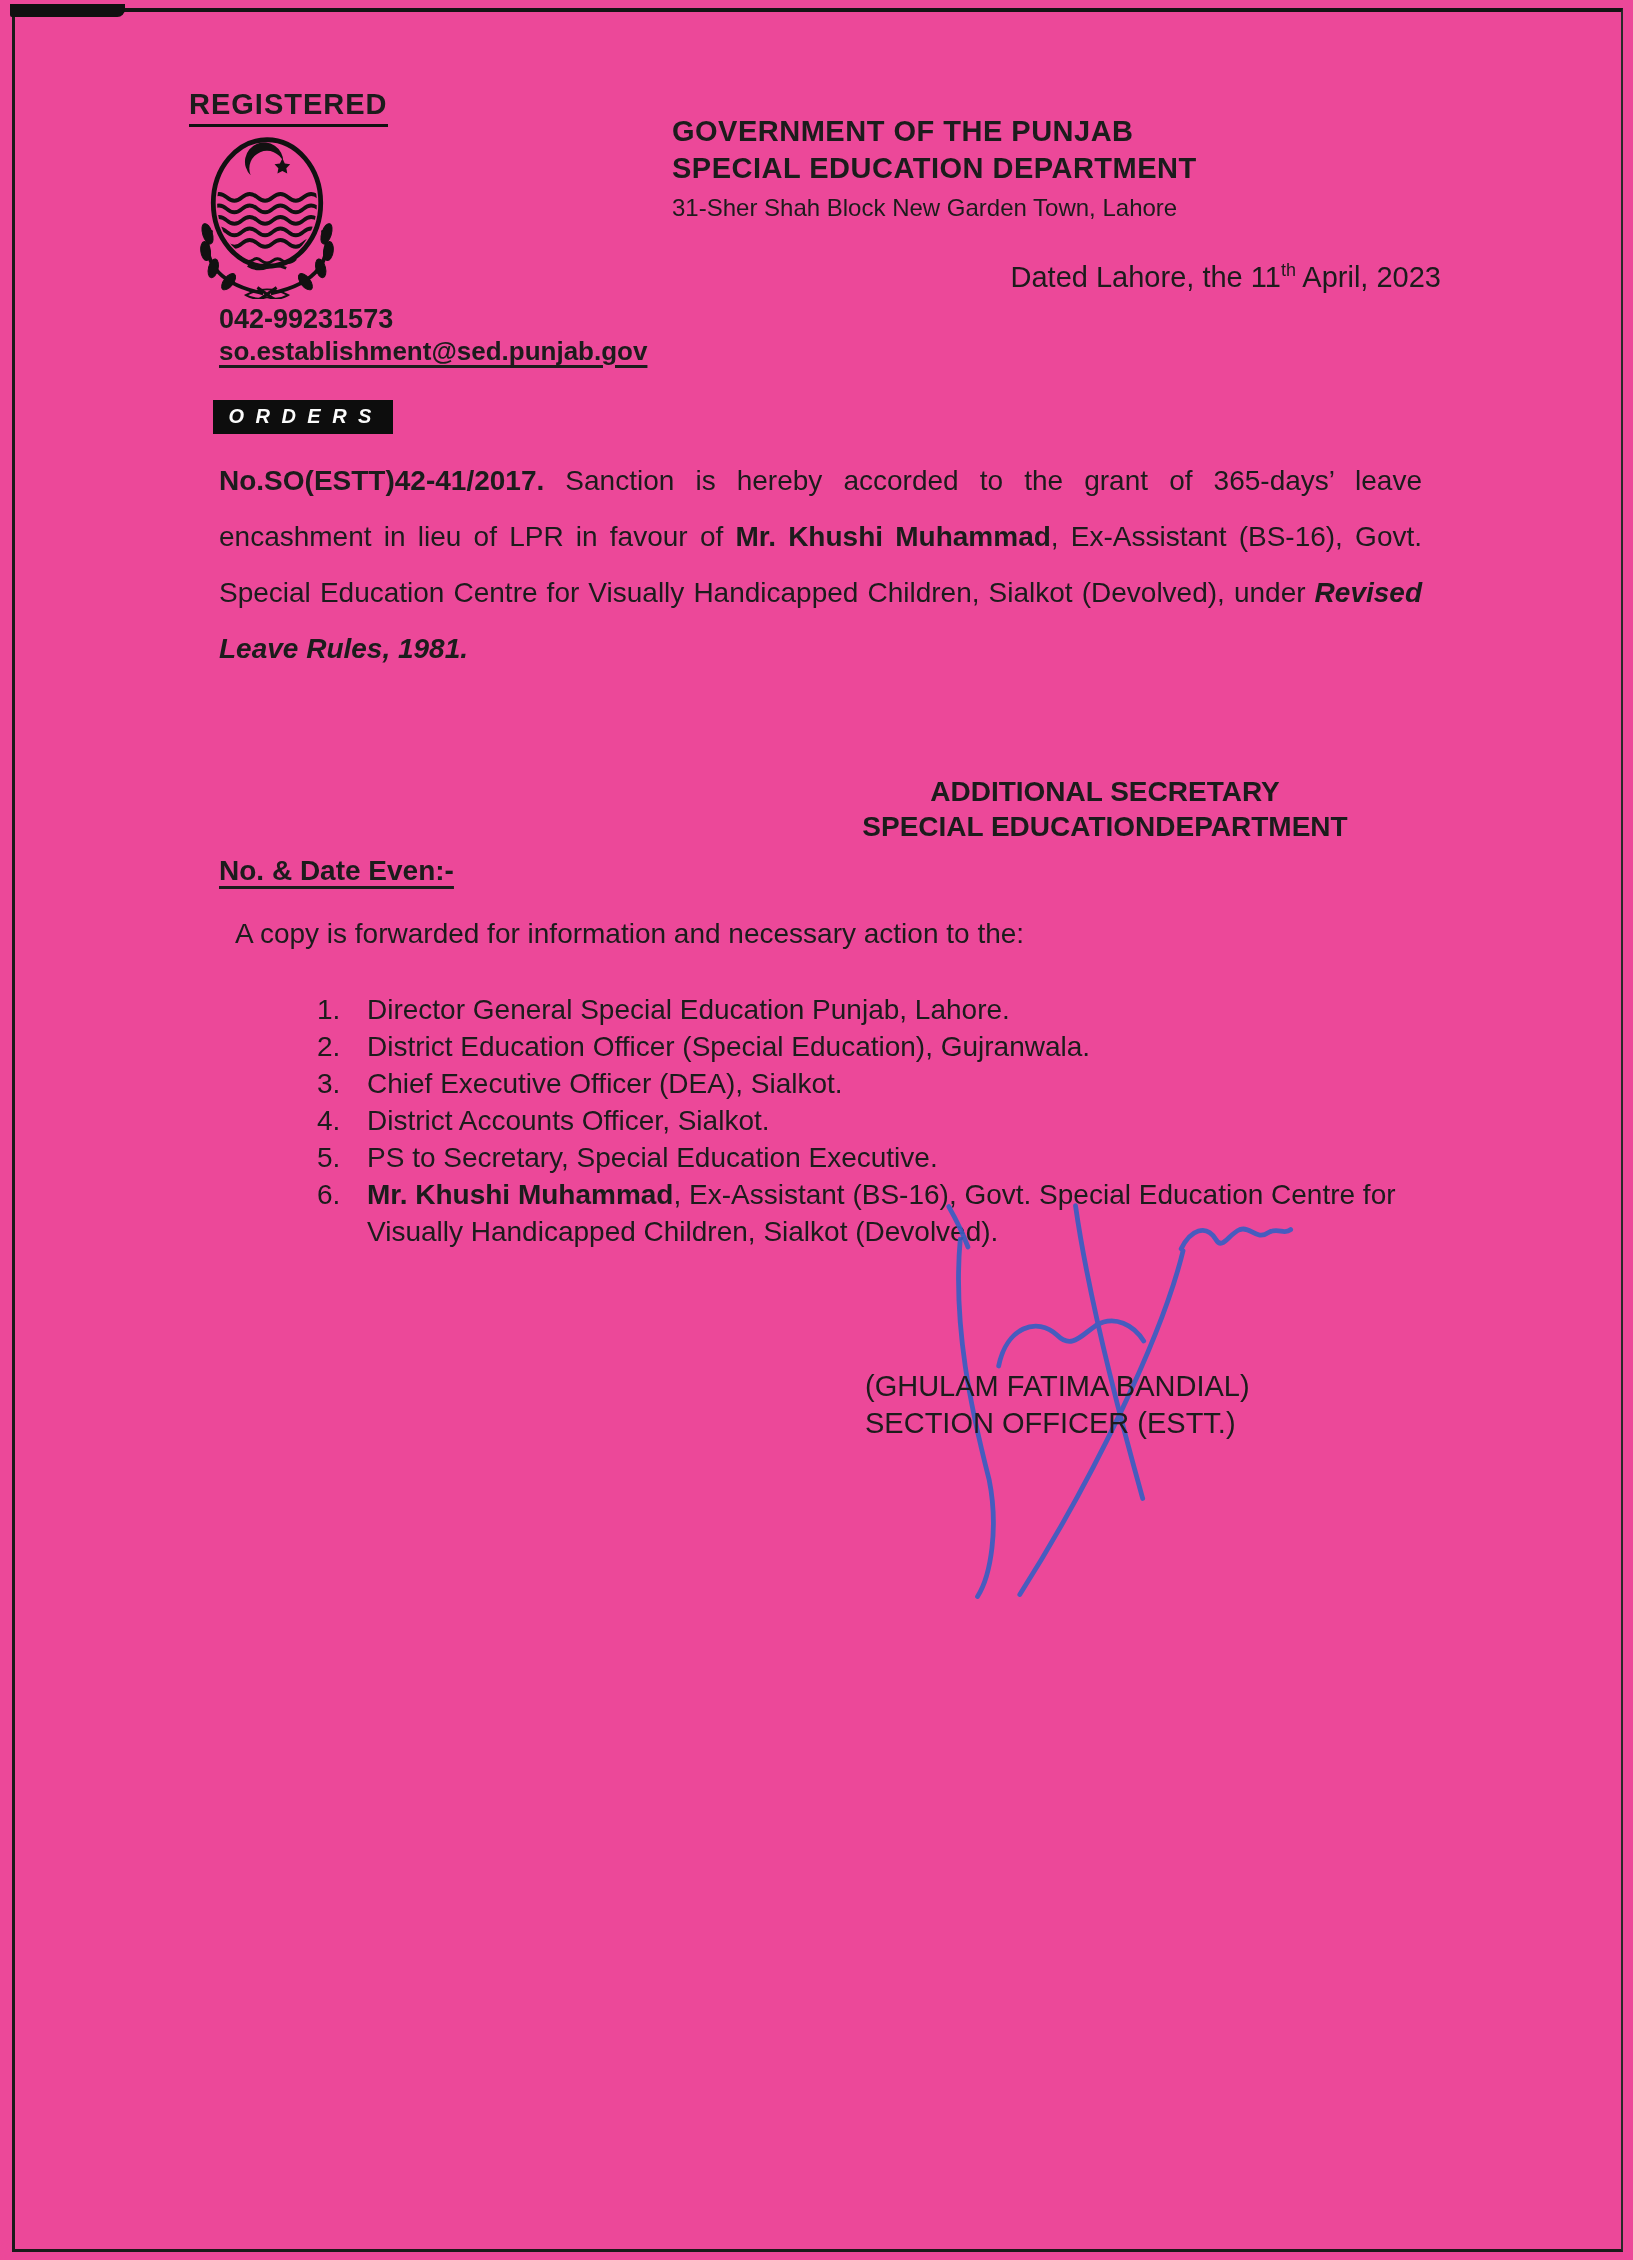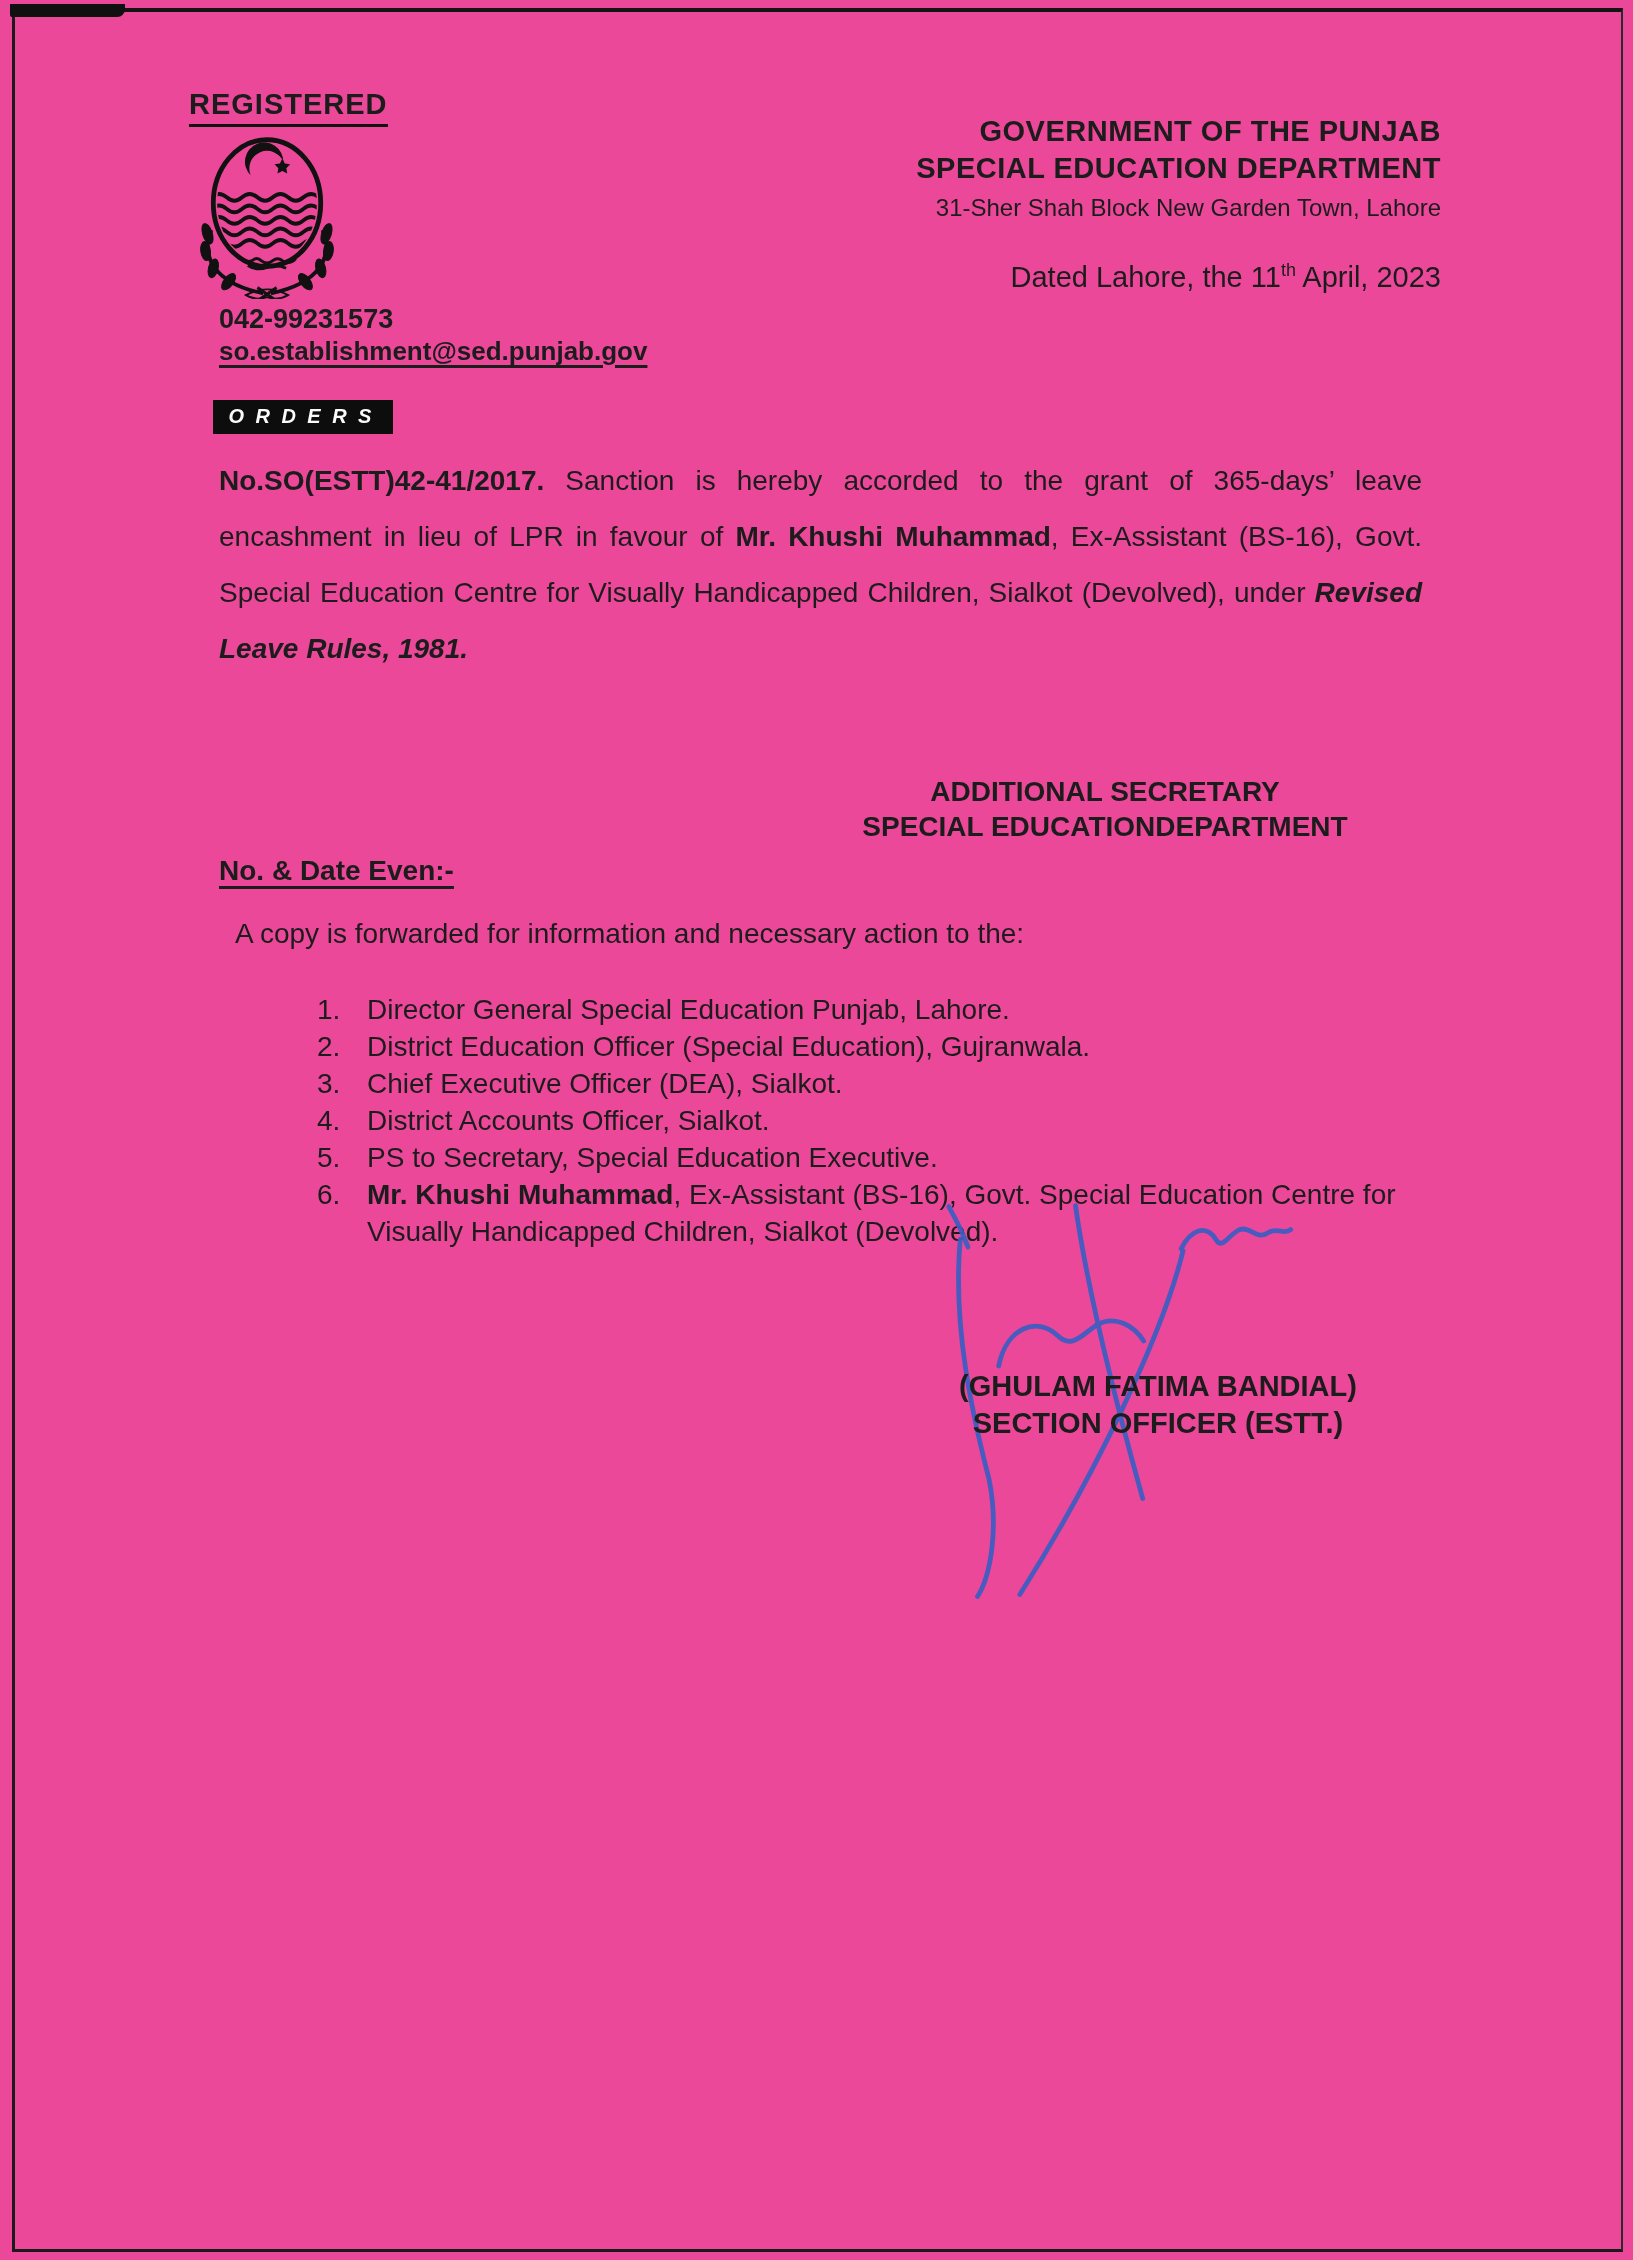--- a/index.html
+++ b/index.html
@@ -29,21 +29,21 @@
     border-radius: 0 0 7.7px 1.9px;
   }
   .registered {
     position: absolute; left: 189px; top: 88px;
     font-size: 29px; font-weight: bold; letter-spacing: 1px;
     border-bottom: 3.8px solid #111; padding-bottom: 2.9px;
   }
   .crest { position: absolute; left: 190px; top: 134px; }
   .head-block {
     position: absolute; left: 672px; top: 113px; width: 769px;
-    text-align: right; line-height: 37px;
+    text-align: left; line-height: 37px;
   }
   .head-line1, .head-line2 { font-size: 29px; font-weight: bold; letter-spacing: 0.5px; }
   .head-addr { font-size: 24px; margin-top: 1.9px; }
   .date-line {
     position: absolute; left: 672px; top: 261px; width: 769px;
     text-align: right; font-size: 29px;
   }
   .date-line sup { font-size: 18px; line-height: 0; }
   .phone {
     position: absolute; left: 219px; top: 304px;
@@ -88,21 +88,21 @@
   }
   .dist-list {
     position: absolute; left: 317px; top: 991px; width: 1095px;
     font-size: 28px; line-height: 37px;
   }
   .dist-row { display: flex; }
   .dist-num { width: 50px; flex: 0 0 50px; }
   .dist-text { flex: 1; }
   .sig-bottom {
     position: absolute; left: 865px; top: 1368px; width: 586px;
-    text-align: center; font-size: 29px; font-weight: bold; line-height: 37px;
+    text-align: left; font-size: 29px; font-weight: normal; line-height: 37px;
   }
   .signature-svg { position: absolute; left: 845px; top: 1191px; }
 </style>
 </head>
 <body>
 
 <div class="page">
 
   <div class="scan-frame"></div>
   <div class="corner-blob"></div>

